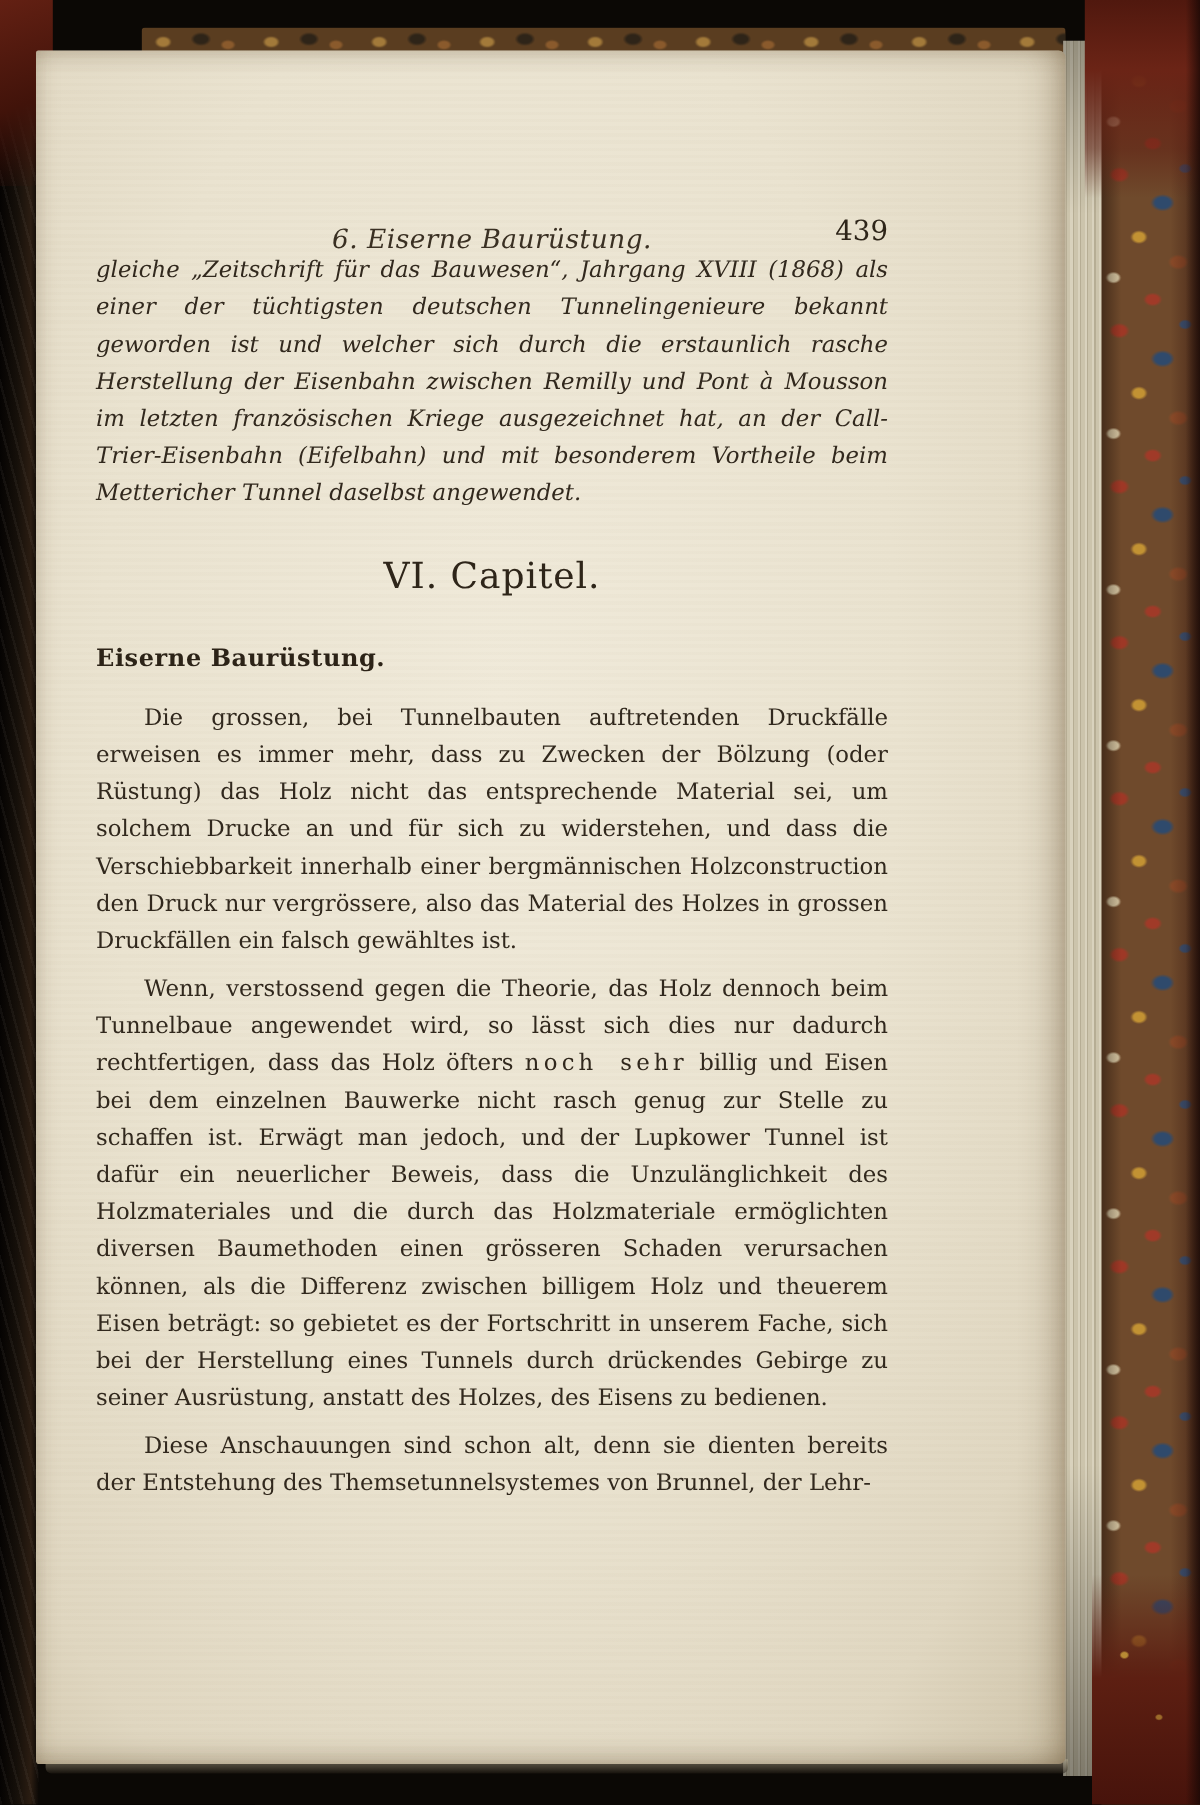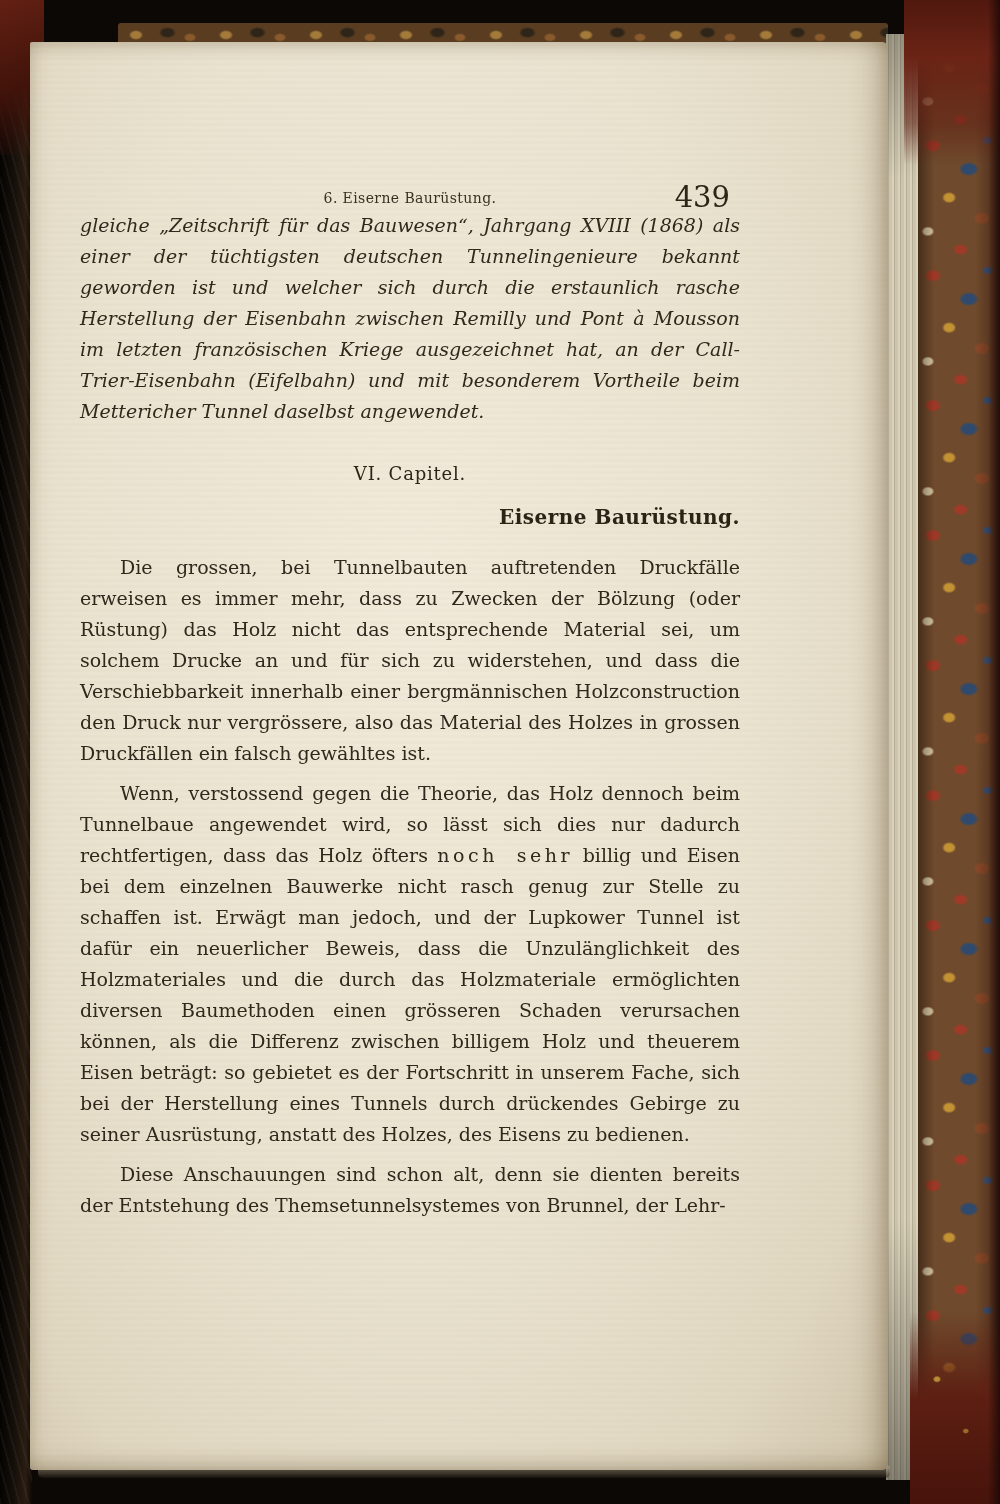--- a/index.html
+++ b/index.html
@@ -118,53 +118,54 @@
     color: #31281d;
   }
 
   .page-header {
     position: relative;
     padding-top: 146px;
     height: 34px;
     text-align: center;
   }
   .running-title {
-    font-size: 14px;
+    font-style: italic;
+    font-size: 22px;
     letter-spacing: .4px;
     color: #3a3023;
   }
   .page-number {
-    position: absolute; right: 10px; top: 138px;
-    font-size: 29px;
+    position: absolute; right: 0; top: 138px;
+    font-size: 23px;
     font-style: normal;
     color: #2e2519;
   }
 
   .para {
     margin: 0;
     font-size: 19px;
     line-height: 31px;
     text-align: justify;
     color: #31281d;
     hyphens: auto;
   }
   .para + .para { margin-top: 9px; }
   .para.first { margin-top: 22px; font-style: italic; }
   .para.indent { text-indent: 40px; }
 
   .chapter-heading {
     margin: 36px 0 0 0;
     text-align: center;
-    font-size: 18px;
+    font-size: 30px;
     letter-spacing: .8px;
     color: #2e2519;
   }
   .section-heading {
-    margin: 21px 0 23px 0;
-    text-align: right;
+    margin: 38px 0 23px 0;
+    text-align: left;
     font-size: 20px;
     font-weight: bold;
     letter-spacing: .5px;
     color: #2c2317;
   }
   .spaced {
     letter-spacing: 3.5px;
     word-spacing: 6px;
   }
 </style>

